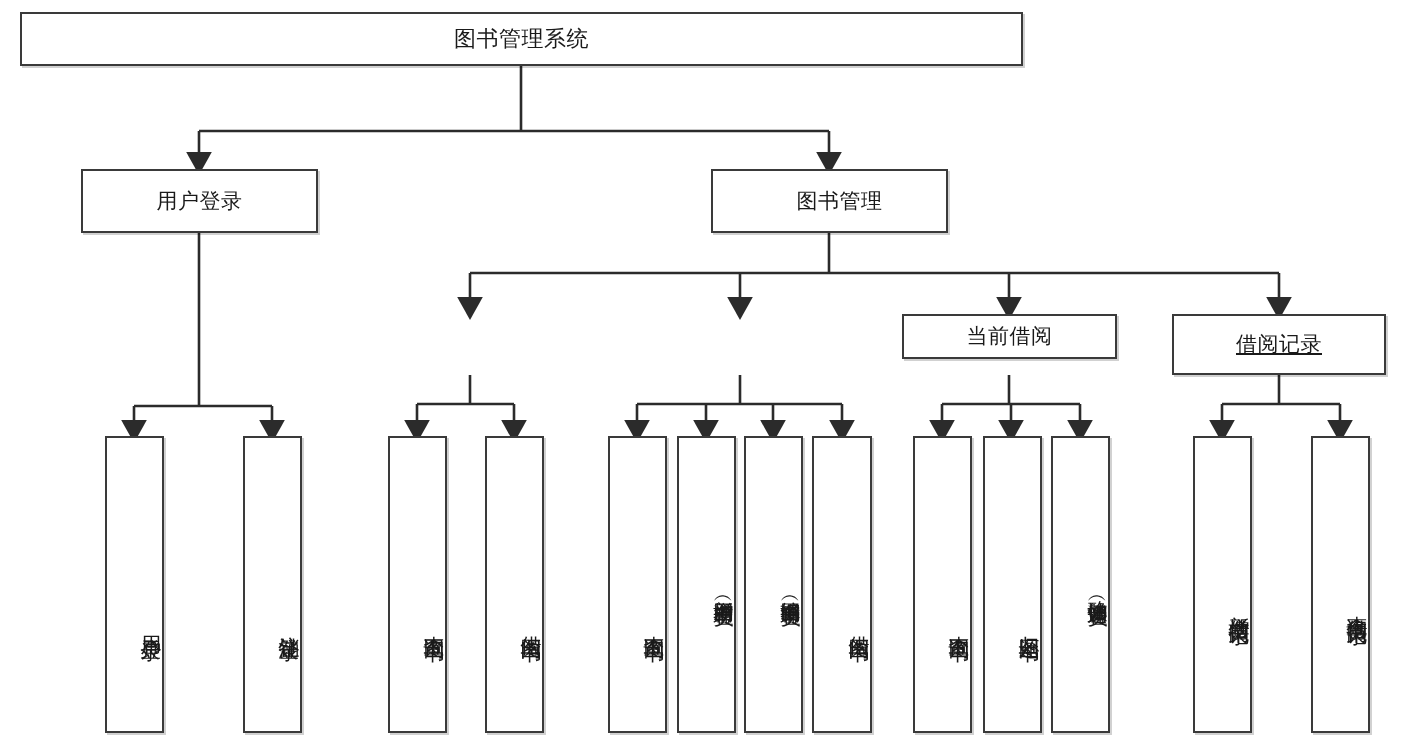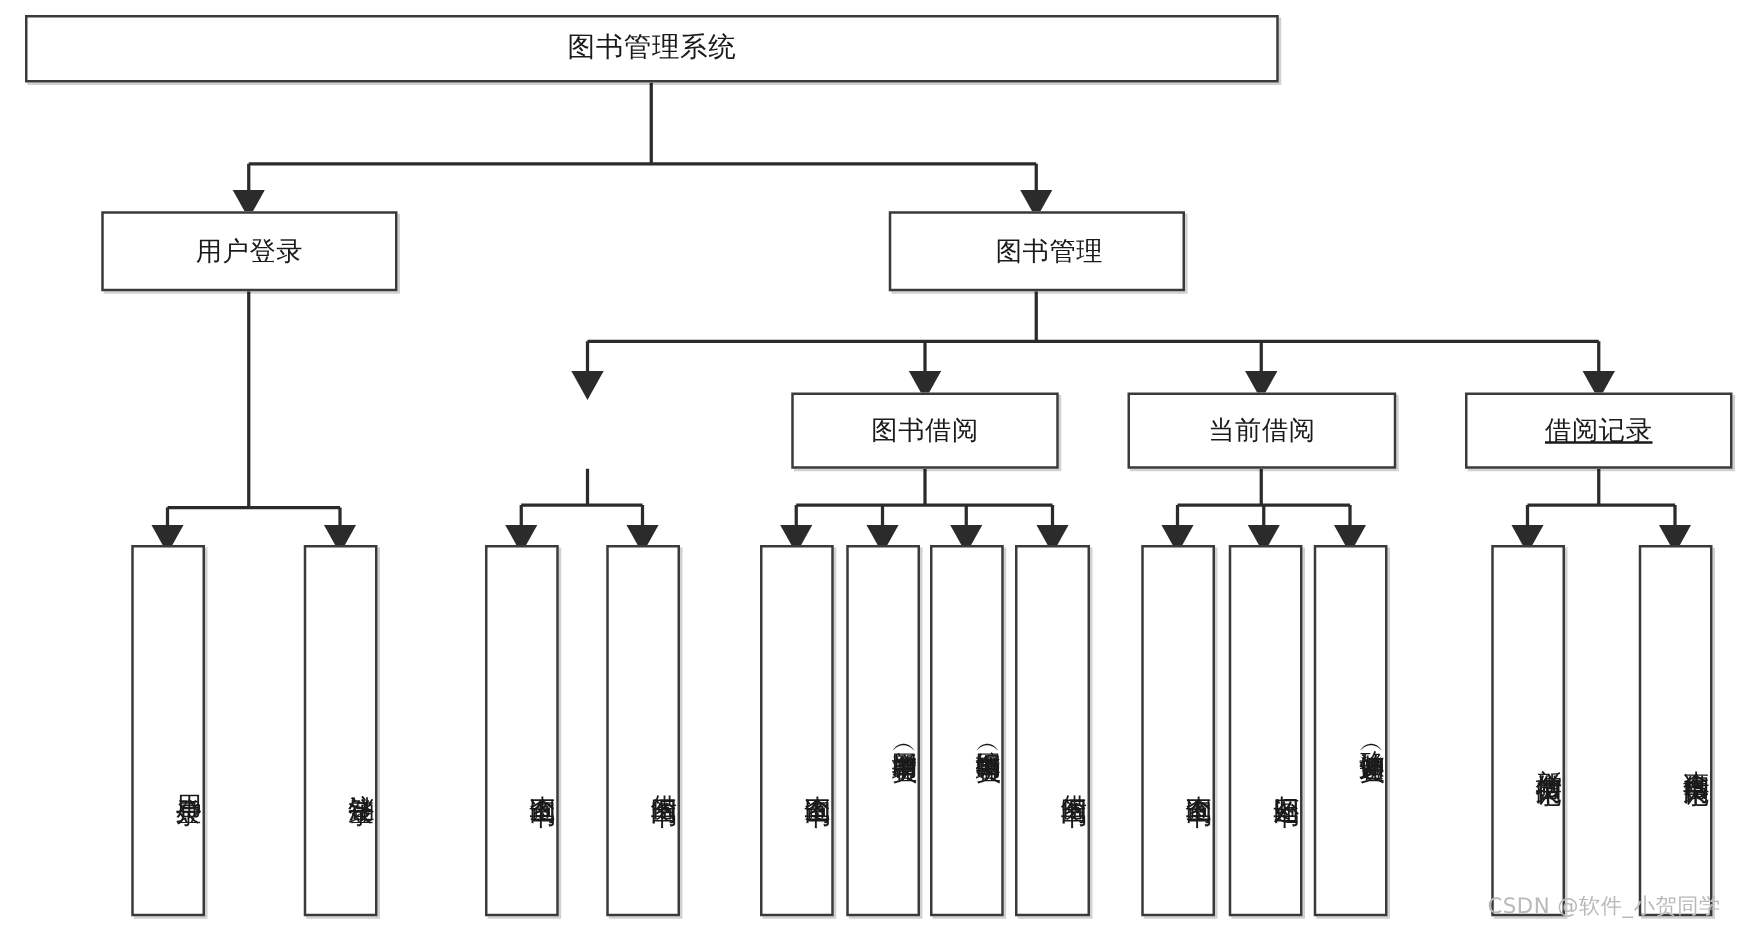--- a/index.html
+++ b/index.html
@@ -134,25 +134,22 @@
 
   <div class="node node-h" style="left:81px; top:169px; width:237px; height:64px;">
     <span>用户登录</span>
   </div>
 
   <div class="node node-h" style="left:711px; top:169px; width:237px; height:64px;padding-left:20px;">
     <span>图书管理</span>
   </div>
 
 
-  <div class="node node-h" style="left:633px; top:314px; width:214px; height:61px;">
-    <span>图书借阅</span>
-  </div>
-
-  <div class="node node-h" style="left:902px; top:314px; width:215px; height:61px;">
+
+  <div class="node node-h" style="left:902px; top:314px; width:215px; height:45px;">
     <span>当前借阅</span>
   </div>
 
   <div class="node node-h" style="left:1172px; top:314px; width:214px; height:61px;text-decoration:underline;">
     <span>借阅记录</span>
   </div>
 
   <div class="node node-v" style="left:105px; top:436px; width:59px; height:297px; padding-top:76px;">
     <span>用户登录</span>
   </div>
@@ -198,15 +195,14 @@
   </div>
 
   <div class="node node-v" style="left:1193px; top:436px; width:59px; height:297px; padding-top:40px;">
     <span>新增借阅记录</span>
   </div>
 
   <div class="node node-v" style="left:1311px; top:436px; width:59px; height:297px; padding-top:40px;">
     <span>查询借阅记录</span>
   </div>
 
-  <div id="watermark">CSDN @软件_小贺同学</div>
 
 </div>
 
 </body></html>

